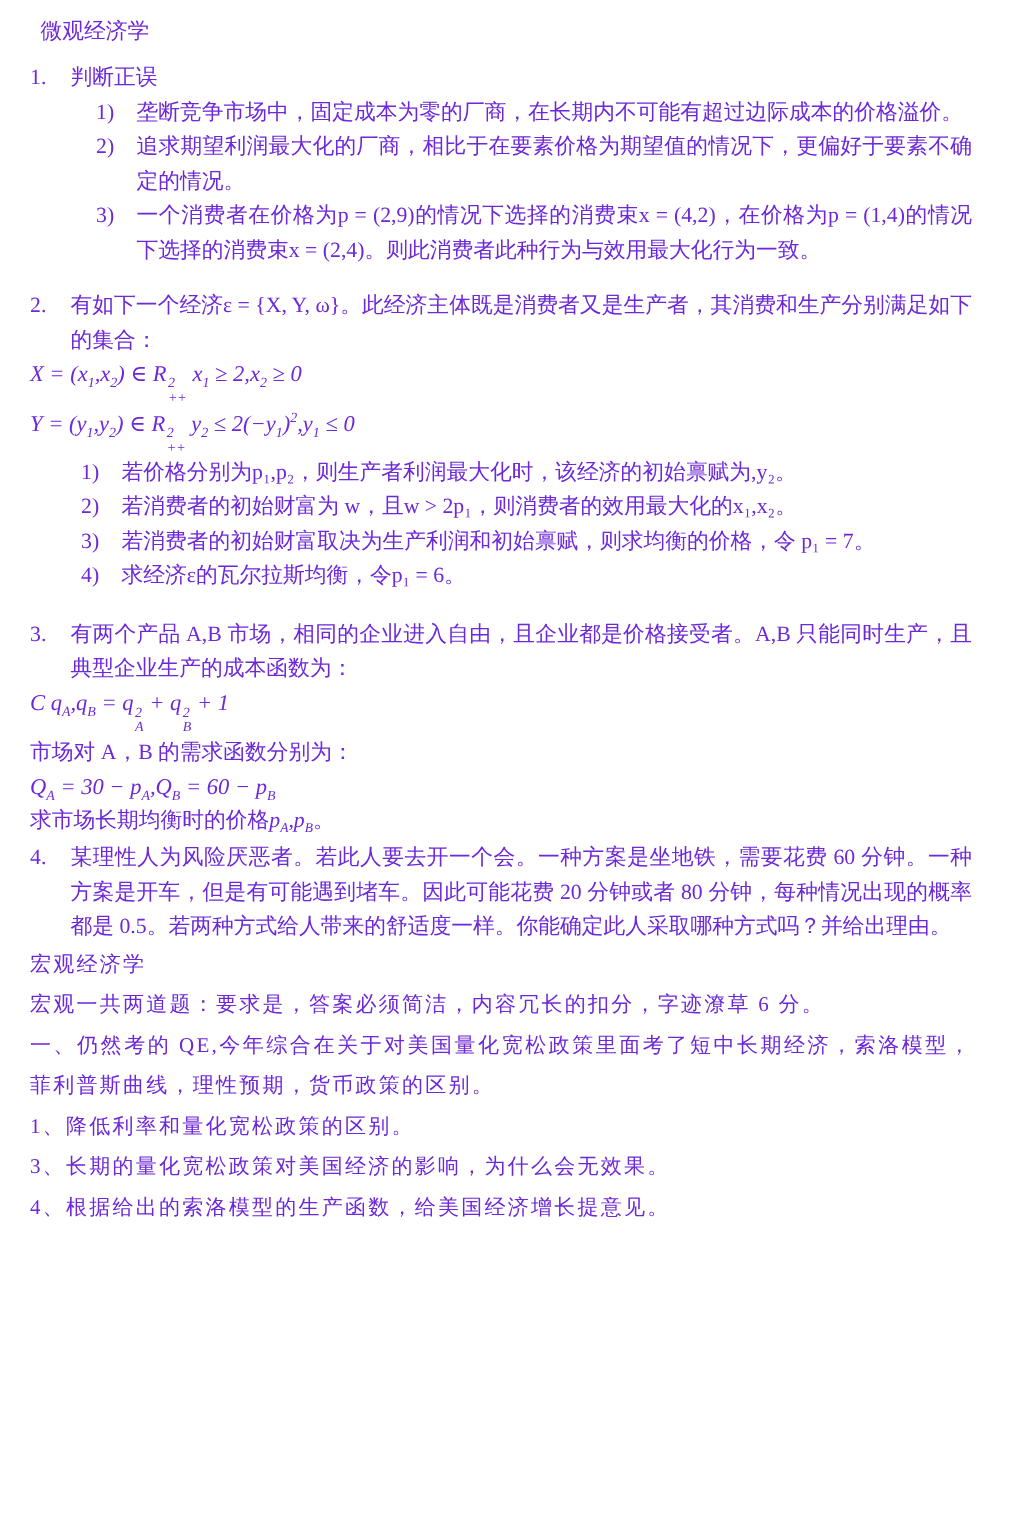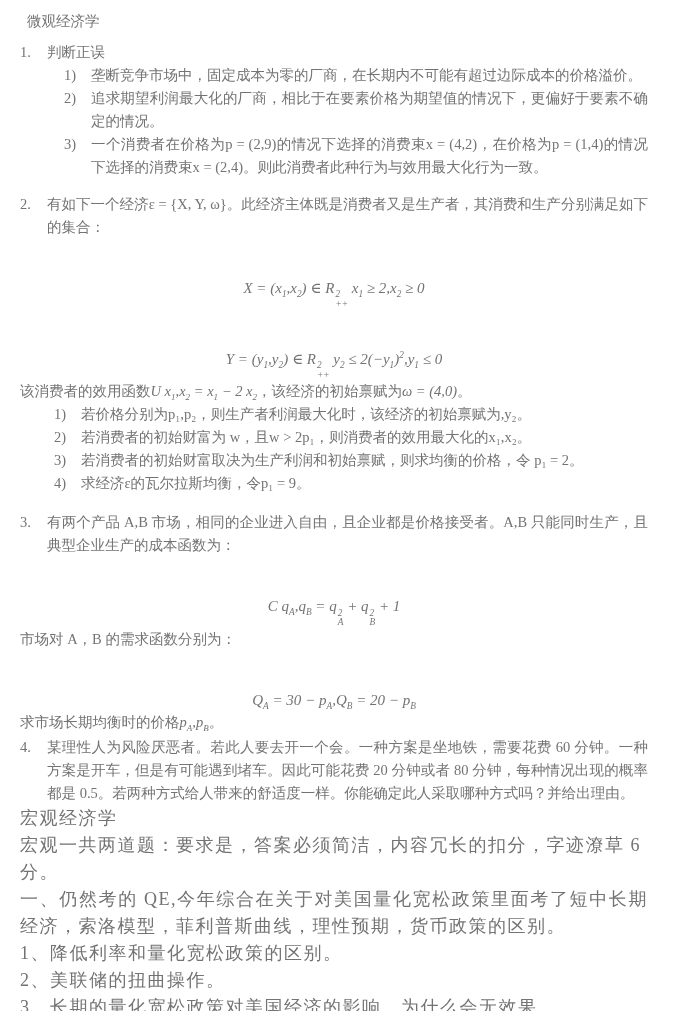--- a/index.html
+++ b/index.html
@@ -2,21 +2,21 @@
 <html><head>
 <meta charset="utf-8">
 <style>
   html,body{margin:0;padding:0;background:#e9e9e9;}
   .page{
     position:relative;
     width:676px;height:1011px;
     background:#ffffff;
     box-sizing:border-box;
     padding:10px 28px 0 20px;
-    color:#737373;
+    color:#6d28d9;
     font-family:"Liberation Serif","DejaVu Sans",serif;
     overflow:hidden;
   }
   
   .micro{font-size:14.5px;line-height:23px;}
   .sec-title{margin-left:7px;}
   .q{display:flex;}
   .qnum{flex:0 0 27px;}
   .qbody{flex:1;text-align:justify;}
   .sub{display:flex;}
@@ -26,31 +26,31 @@
   .subbody{flex:1;text-align:justify;font-family:Liberation Serif, serif;}
   #q1{margin-top:8px;}
   #q2{margin-top:14px;}
   #q3{margin-top:16px;}
   #q4{margin-top:2px;}
   
   .formula,.mixline{
     font-family:"Liberation Serif","DejaVu Serif","DejaVu Sans",serif;
     font-style:italic;
   }
-  .formula{text-align:center;font-size:15px;line-height:22px;margin-top:38px;}
+  .formula{text-align:left;font-size:15px;line-height:22px;}
   .mixline{text-align:left;}
   .formula .cjk,.mixline .cjk{font-style:normal;font-family:"Liberation Serif","DejaVu Sans",serif;}
   sub,sup{font-size:0.62em;line-height:0;}
   .supsub{
     display:inline-flex;flex-direction:column;align-items:flex-start;
     vertical-align:-0.45em;font-size:0.62em;line-height:1.05;margin-left:1px;
   }
   .supsub .ss-sup,.supsub .ss-sub{display:block;}
   
-  .macro{font-size:18px;line-height:27px;letter-spacing:1.5px;}
+  .macro{font-size:14px;line-height:27px;letter-spacing:1.5px;}
   .macro p{margin:0;}
   .macro-title{margin-top:32px;margin-left:7px;}
   .macro-intro{margin-top:16px;margin-left:7px;}
   .macro-q1{margin-top:13px;margin-left:7px;text-align:justify;}
   .macro-item{margin-top:14px;}
 </style>
 </head>
 <body>
 
 <div class="page">
@@ -81,62 +81,60 @@
       <div class="qbody">有如下一个经济ε = {X, Y, ω}。此经济主体既是消费者又是生产者，其消费和生产分别满足如下的集合：</div>
     </div>
     <div class="formula"><span>X =  (</span><span>x</span><sub>1</sub><span>,</span><span>x</span><sub>2</sub><span>) ∈ </span><span>R</span><span class="supsub">
           <span class="ss-sup">2</span>
           <span class="ss-sub">++</span>
         </span><span> </span><span>x</span><sub>1</sub><span> ≥ 2,</span><span>x</span><sub>2</sub><span> ≥ 0</span></div>
     <div class="formula"><span>Y =  (</span><span>y</span><sub>1</sub><span>,</span><span>y</span><sub>2</sub><span>) ∈ </span><span>R</span><span class="supsub">
           <span class="ss-sup">2</span>
           <span class="ss-sub">++</span>
         </span><span> </span><span>y</span><sub>2</sub><span> ≤ 2(−</span><span>y</span><sub>1</sub><span>)</span><sup>2</sup><span>,</span><span>y</span><sub>1</sub><span> ≤ 0</span></div>
-    <div class="mixline"><span class="cjk">该消费者的效用函数</span><span>U </span><span>x</span><sub>1</sub><span>,</span><span>x</span><sub>2</sub><span> =  </span><span>x</span><sub>1</sub><span> − 2 </span><span>x</span><sub>2</sub><span class="cjk">，该经济的初始禀赋为</span><span>ω = (4,0)</span><span class="cjk">。</span></div>
     <div class="sub sub-q2">
       <div class="subnum">1)</div>
       <div class="subbody">若价格分别为p₁,p₂，则生产者利润最大化时，该经济的初始禀赋为,y₂。</div>
     </div>
     <div class="sub sub-q2">
       <div class="subnum">2)</div>
       <div class="subbody">若消费者的初始财富为 w，且w &gt; 2p₁，则消费者的效用最大化的x₁,x₂。</div>
     </div>
     <div class="sub sub-q2">
       <div class="subnum">3)</div>
-      <div class="subbody">若消费者的初始财富取决为生产利润和初始禀赋，则求均衡的价格，令 p₁ = 2。</div>
+      <div class="subbody">若消费者的初始财富取决为生产利润和初始禀赋，则求均衡的价格，令 p₁ = 7。</div>
     </div>
     <div class="sub sub-q2">
       <div class="subnum">4)</div>
-      <div class="subbody">求经济ε的瓦尔拉斯均衡，令p₁ = 9。</div>
+      <div class="subbody">求经济ε的瓦尔拉斯均衡，令p₁ = 6。</div>
     </div>
 
     <div class="q" id="q3">
       <div class="qnum">3.</div>
       <div class="qbody">有两个产品 A,B 市场，相同的企业进入自由，且企业都是价格接受者。A,B 只能同时生产，且典型企业生产的成本函数为：</div>
     </div>
     <div class="formula"><span>C </span><span>q</span><sub>A</sub><span>,</span><span>q</span><sub>B</sub><span>  = </span><span>q</span><span class="supsub">
           <span class="ss-sup">2</span>
           <span class="ss-sub">A</span>
         </span><span> + </span><span>q</span><span class="supsub">
           <span class="ss-sup">2</span>
           <span class="ss-sub">B</span>
         </span><span> + 1</span></div>
     <div>市场对 A，B 的需求函数分别为：</div>
-    <div class="formula"><span>Q</span><sub>A</sub><span> = 30 − </span><span>p</span><sub>A</sub><span>,</span><span>Q</span><sub>B</sub><span> = 20 − </span><span>p</span><sub>B</sub></div>
+    <div class="formula"><span>Q</span><sub>A</sub><span> = 30 − </span><span>p</span><sub>A</sub><span>,</span><span>Q</span><sub>B</sub><span> = 60 − </span><span>p</span><sub>B</sub></div>
     <div class="mixline"><span class="cjk">求市场长期均衡时的价格</span><span>p</span><sub>A</sub><span>,</span><span>p</span><sub>B</sub><span class="cjk">。</span></div>
 
     <div class="q" id="q4">
       <div class="qnum">4.</div>
       <div class="qbody">某理性人为风险厌恶者。若此人要去开一个会。一种方案是坐地铁，需要花费 60 分钟。一种方案是开车，但是有可能遇到堵车。因此可能花费 20 分钟或者 80 分钟，每种情况出现的概率都是 0.5。若两种方式给人带来的舒适度一样。你能确定此人采取哪种方式吗？并给出理由。</div>
     </div>
   </div>
 
   <div class="macro">
     <p class="macro-title">宏观经济学</p>
     <p class="macro-intro">宏观一共两道题：要求是，答案必须简洁，内容冗长的扣分，字迹潦草 6 分。</p>
     <p class="macro-q1">一、仍然考的 QE,今年综合在关于对美国量化宽松政策里面考了短中长期经济，索洛模型，菲利普斯曲线，理性预期，货币政策的区别。</p>
     <p class="macro-item">1、降低利率和量化宽松政策的区别。</p>
-    <p class="macro-item">2、美联储的扭曲操作。</p>
     <p class="macro-item">3、长期的量化宽松政策对美国经济的影响，为什么会无效果。</p>
     <p class="macro-item">4、根据给出的索洛模型的生产函数，给美国经济增长提意见。</p>
   </div>
 
 </div>
 
 </body></html>

